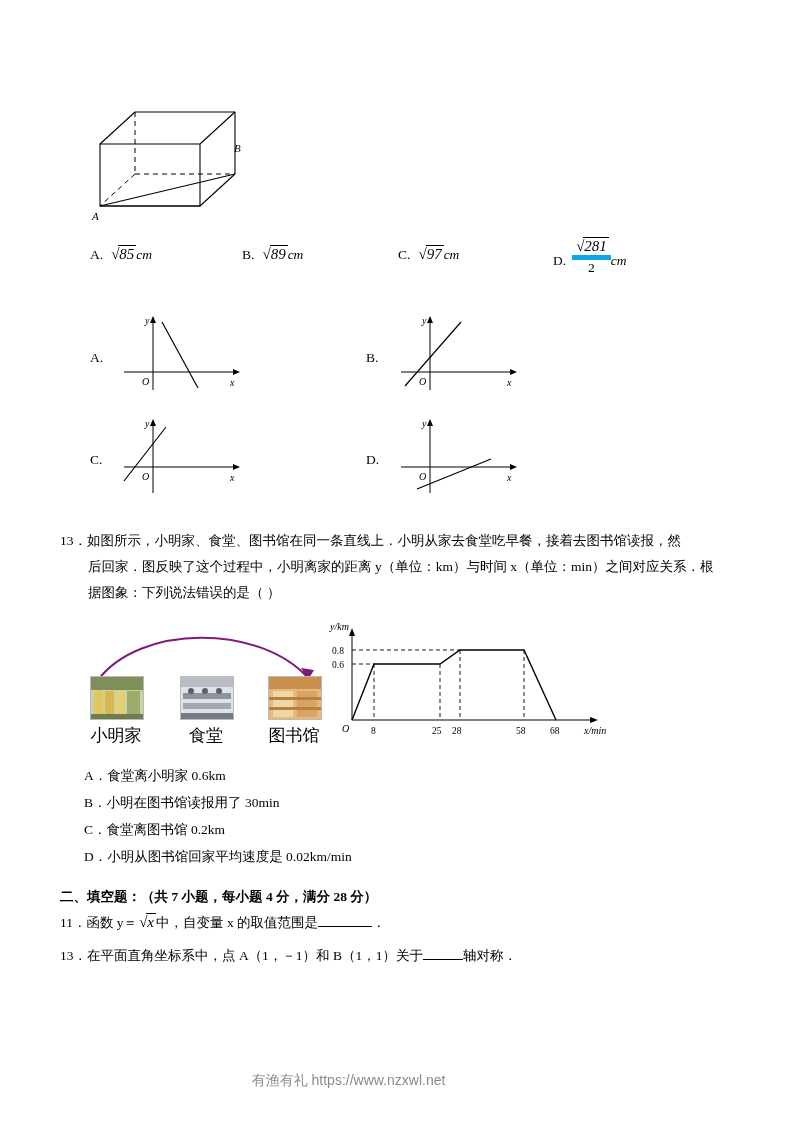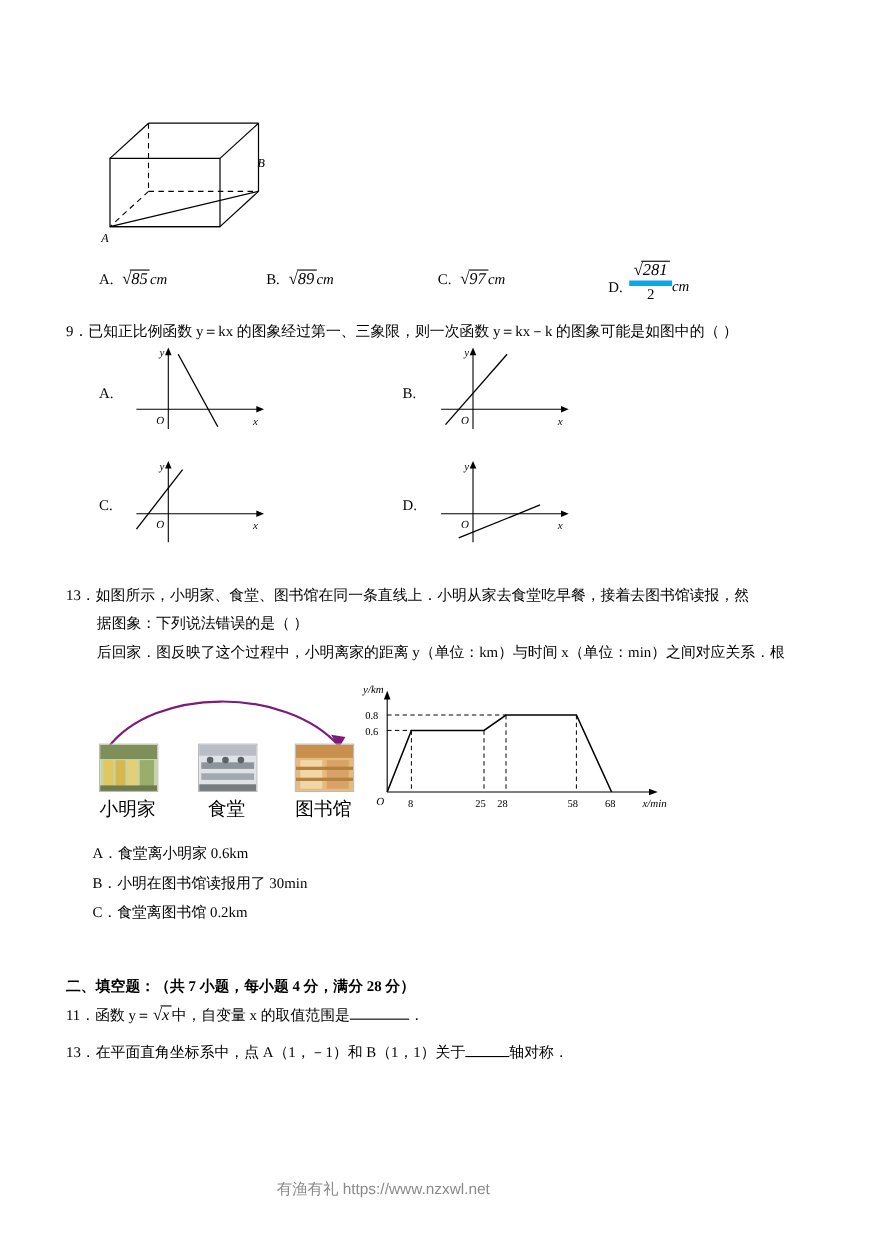--- a/index.html
+++ b/index.html
@@ -111,21 +111,20 @@
       <span class="lbl">B.</span><span class="sqrt radical">√<span class="rad-body">89</span></span><span class="ital">cm</span>
     </div>
     <div class="opt" style="left:308px; top:0px;">
       <span class="lbl">C.</span><span class="sqrt radical">√<span class="rad-body">97</span></span><span class="ital">cm</span>
     </div>
     <div class="opt" style="left:463px; top:-8px;">
       <span class="lbl">D.</span><span class="frac"><span class="num"><span class="sqrt radical">√<span class="rad-body">281</span></span></span><span class="den">2</span></span><span class="ital">cm</span>
     </div>
   </div>
 
-  <div id="q9-stem" class="q-line">9．已知正比例函数 y＝kx 的图象经过第一、三象限，则一次函数 y＝kx－k 的图象可能是如图中的（      ）</div>
 
   <div class="axes-box" style="left:118px; top:312px;">
     <svg width="130" height="86" viewBox="0 0 130 86">
       <line x1="35" y1="8" x2="35" y2="78" stroke="#000" stroke-width="1"></line>
       <polygon points="35,4 32,11 38,11" fill="#000"></polygon>
       <line x1="6" y1="60" x2="118" y2="60" stroke="#000" stroke-width="1"></line>
       <polygon points="122,60 115,57 115,63" fill="#000"></polygon>
       <text x="27" y="12" font-size="10" font-style="italic" font-family="Liberation Serif, serif">y</text>
       <text x="112" y="74" font-size="10" font-style="italic" font-family="Liberation Serif, serif">x</text>
       <text x="24" y="73" font-size="10" font-style="italic" font-family="Liberation Serif, serif">O</text>
@@ -171,22 +170,22 @@
       <text x="27" y="12" font-size="10" font-style="italic" font-family="Liberation Serif, serif">y</text>
       <text x="112" y="66" font-size="10" font-style="italic" font-family="Liberation Serif, serif">x</text>
       <text x="24" y="65" font-size="10" font-style="italic" font-family="Liberation Serif, serif">O</text>
       <line x1="22" y1="74" x2="96" y2="44" stroke="#000" stroke-width="1.2"></line>
     </svg>
   </div>
   <div class="graph-label" style="left:366px; top:452px;">D.</div>
 
   <div id="q10-stem" class="q-line">
     <p>13．如图所示，小明家、食堂、图书馆在同一条直线上．小明从家去食堂吃早餐，接着去图书馆读报，然</p>
+    <p style="margin-left:28px;">后回家．图反映了这个过程中，小明离家的距离 y（单位：km）与时间 x（单位：min）之间对应关系．根</p>
     <p style="margin-left:28px;">据图象：下列说法错误的是（      ）</p>
-    <p style="margin-left:28px;">后回家．图反映了这个过程中，小明离家的距离 y（单位：km）与时间 x（单位：min）之间对应关系．根</p>
   </div>
 
   <div id="q10-figure">
 
     <svg style="position:absolute; left:10px; top:4px;" width="250" height="64" viewBox="0 0 250 64">
       <path d="M18 58 C 60 2, 180 2, 228 56" fill="none" stroke="#7d1a7d" stroke-width="2"></path>
       <polygon points="228,58 221,46 234,48" fill="#7d1a7d"></polygon>
     </svg>
 
     <div class="photo" style="left:20px; top:58px;">
@@ -259,20 +258,21 @@
 
         <polyline points="60,104 82,48 148,48 168,34 232,34 264,104" fill="none" stroke="#000" stroke-width="1.4"></polyline>
       </svg>
     </div>
   </div>
 
   <div id="q10-choices">
     <div>A．食堂离小明家 0.6km</div>
     <div>B．小明在图书馆读报用了 30min</div>
     <div>C．食堂离图书馆 0.2km</div>
+    <div>D．小明从图书馆回家平均速度是 0.02km/min</div>
   </div>
 
   <div id="sec2">
     <div class="head">二、填空题：（共 7 小题，每小题 4 分，满分 28 分）</div>
     <div class="fill">
       <span>11．函数 y＝</span><span class="sqrt radical">√<span class="rad-body">x</span></span><span>中，自变量 x 的取值范围是</span><span class="blank"></span><span>．</span>
     </div>
     <div class="fill">
       <span>13．在平面直角坐标系中，点 A（1，－1）和 B（1，1）关于</span><span class="blank-s"></span><span>轴对称．</span>
     </div>

